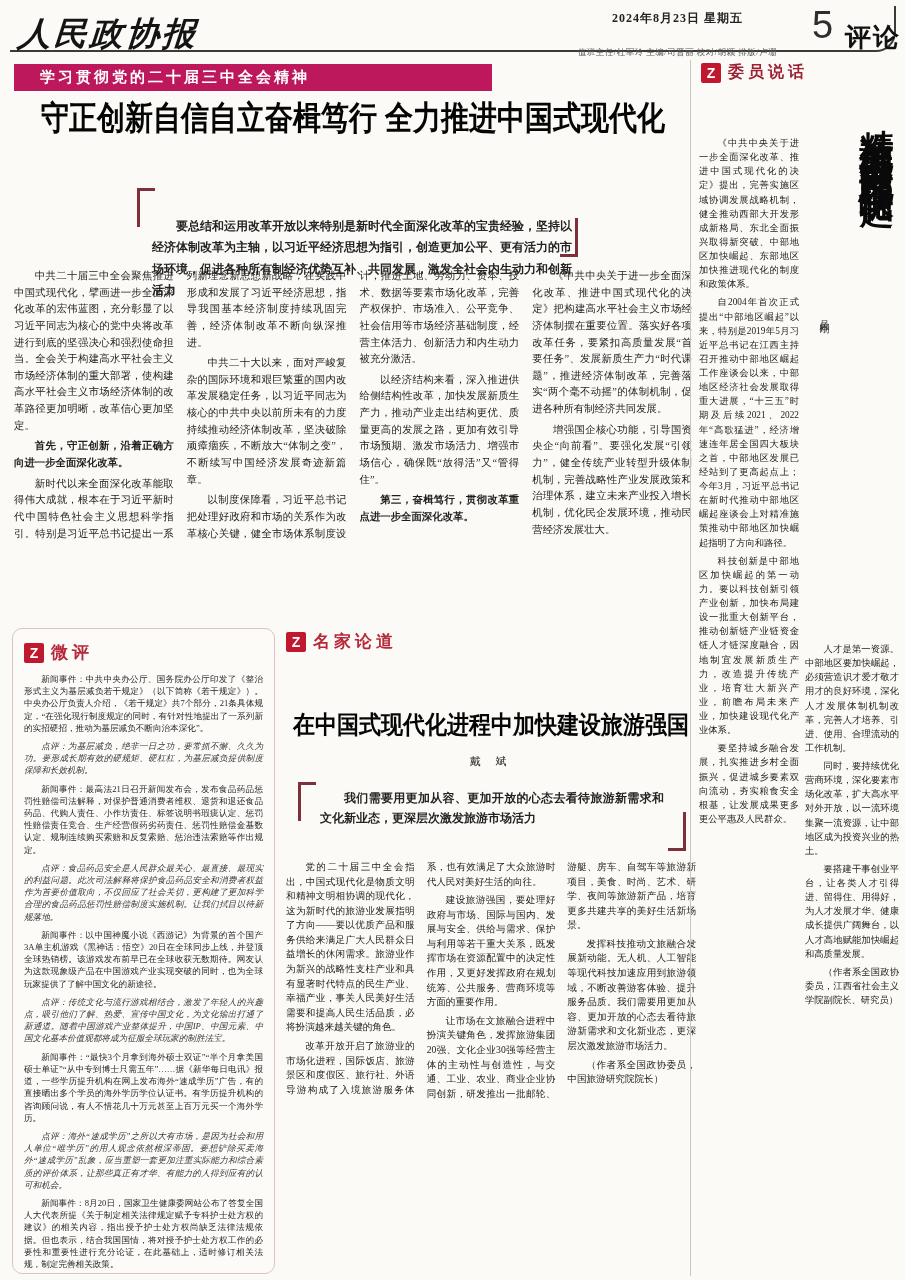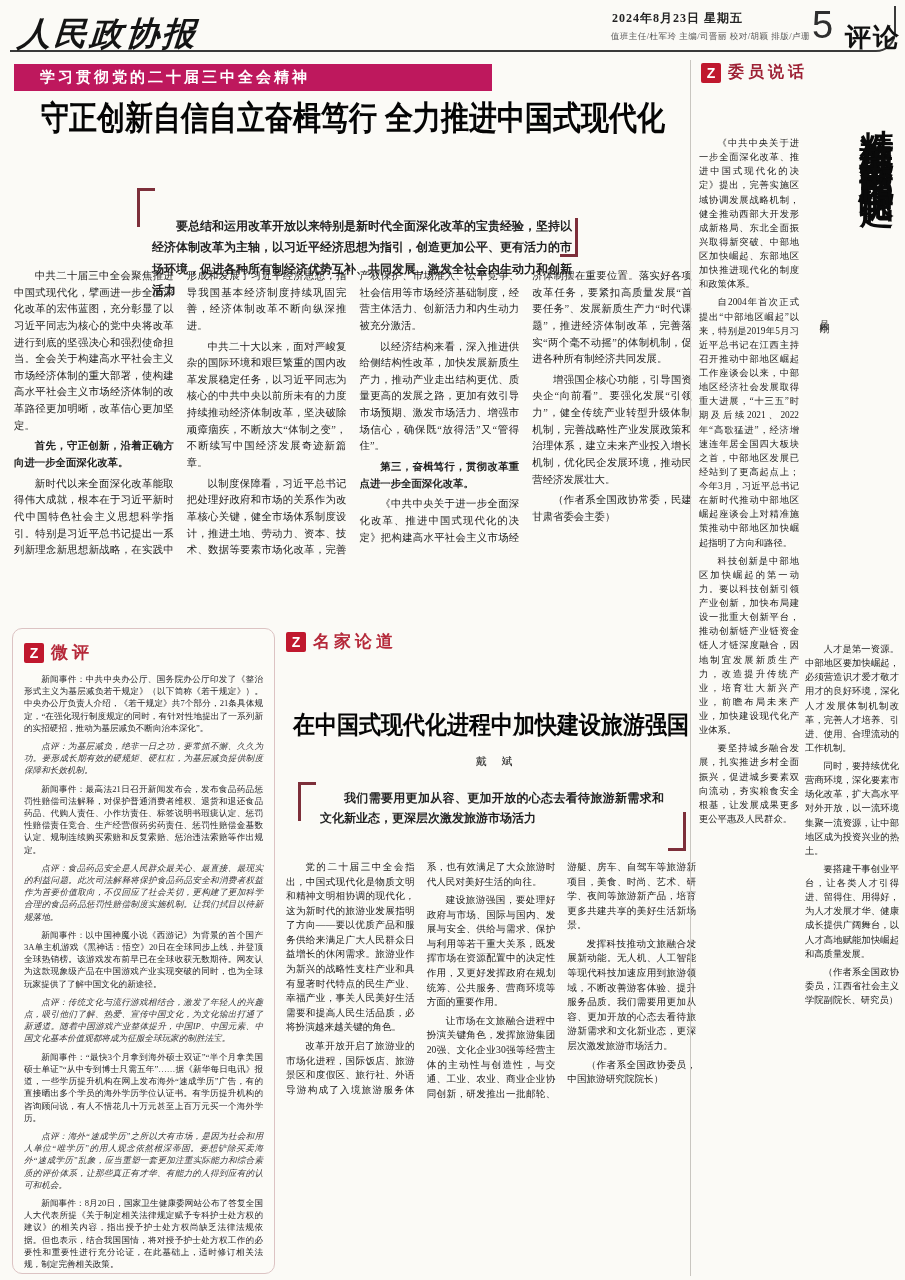--- a/index.html
+++ b/index.html
@@ -6,21 +6,21 @@
   body{width:905px;height:1280px;background:#eceae6;font-family:"Liberation Serif","DejaVu Serif",serif;}
   .page{position:relative;width:905px;height:1280px;background:#fbfaf6;overflow:hidden;color:#1c1c1c;}
 
   
   .header-rule{position:absolute;left:10px;top:6px;width:884px;height:44px;
     border-bottom:2px solid #3a3a3a;border-right:2px solid #3a3a3a;border-bottom-right-radius:20px;}
   .masthead{position:absolute;left:18px;top:12px;font-size:33px;font-weight:bold;font-style:italic;
     letter-spacing:3px;color:#141414;transform:skewX(-4deg);}
   .header-meta{position:absolute;left:545px;top:10px;width:265px;text-align:center;}
   .date{font-size:12px;font-weight:600;color:#222;letter-spacing:1px;}
-  .staff{font-size:8.5px;color:#555;margin-top:4px;letter-spacing:0.5px;text-align:right;}
+  .staff{font-size:8.5px;color:#555;margin-top:20px;letter-spacing:0.5px;}
   .pagenum{position:absolute;left:812px;top:4px;font-size:38px;font-weight:400;color:#2e2e2e;
     font-family:"Liberation Sans","DejaVu Sans",sans-serif;}
   .section-title{position:absolute;left:845px;top:20px;font-size:26px;font-weight:bold;color:#111;letter-spacing:2px;}
 
   
   .banner{position:absolute;left:14px;top:64px;width:478px;height:27px;background:#be185d;color:#fff;
     font-size:15px;font-weight:700;letter-spacing:3px;line-height:27px;padding-left:26px;box-sizing:border-box;}
   .headline{position:absolute;left:14px;top:96px;width:678px;margin:0;text-align:center;
     font-family:"Liberation Sans","DejaVu Sans",sans-serif;font-size:28px;font-weight:900;color:#050505;
     letter-spacing:0px;white-space:nowrap;transform:scaleY(1.18);transform-origin:top center;}
@@ -50,21 +50,21 @@
   
   .weiping{position:absolute;left:12px;top:628px;width:263px;height:646px;border:1.5px solid #dcc3c3;
     border-radius:10px;box-sizing:border-box;padding:12px 11px;overflow:hidden;background:#fcfbf7;}
   .weiping-body{margin-top:9px;font-size:8.6px;line-height:1.42;color:#26262a;}
   .weiping-body .para{margin-bottom:6px;}
 
   
   .mingjia{position:absolute;left:286px;top:630px;width:410px;height:644px;}
   .mj-headline{margin:0;position:absolute;left:0;top:80px;width:410px;text-align:center;
     font-size:22px;font-weight:900;color:#050505;letter-spacing:0;white-space:nowrap;transform:scaleY(1.12);}
-  .mj-author{position:absolute;left:6px;top:124px;width:410px;text-align:center;font-size:11px;letter-spacing:6px;color:#222;}
+  .mj-author{position:absolute;left:0;top:124px;width:410px;text-align:center;font-size:11px;letter-spacing:6px;color:#222;}
   .mj-quote{position:absolute;left:34px;top:158px;width:344px;font-size:12px;font-weight:600;
     line-height:1.7;text-align:justify;text-indent:2em;color:#232323;}
   .mj-cols{position:absolute;left:0;top:230px;width:410px;height:408px;overflow:hidden;
     column-count:3;column-gap:12px;font-size:9.6px;line-height:1.52;color:#222;}
 
   
   .sidebar{position:absolute;left:690px;top:60px;width:214px;height:1216px;border-left:1px solid #c9c6c0;}
   .sb-head{position:absolute;left:10px;top:2px;}
   .sb-head .sec-title{color:#9d2034;font-size:16px;}
   .v-headline{position:absolute;right:6px;top:42px;height:556px;writing-mode:vertical-rl;text-orientation:upright;
@@ -101,21 +101,20 @@
   <div class="main-cols">
       <p class="para">中共二十届三中全会聚焦推进中国式现代化，擘画进一步全面深化改革的宏伟蓝图，充分彰显了以习近平同志为核心的党中央将改革进行到底的坚强决心和强烈使命担当。全会关于构建高水平社会主义市场经济体制的重大部署，使构建高水平社会主义市场经济体制的改革路径更加明晰，改革信心更加坚定。</p>
       <p class="para bold">首先，守正创新，沿着正确方向进一步全面深化改革。</p>
       <p class="para">新时代以来全面深化改革能取得伟大成就，根本在于习近平新时代中国特色社会主义思想科学指引。特别是习近平总书记提出一系列新理念新思想新战略，在实践中形成和发展了习近平经济思想，指导我国基本经济制度持续巩固完善，经济体制改革不断向纵深推进。</p>
       <p class="para">中共二十大以来，面对严峻复杂的国际环境和艰巨繁重的国内改革发展稳定任务，以习近平同志为核心的中共中央以前所未有的力度持续推动经济体制改革，坚决破除顽瘴痼疾，不断放大“体制之变”，不断续写中国经济发展奇迹新篇章。</p>
       <p class="para">以制度保障看，习近平总书记把处理好政府和市场的关系作为改革核心关键，健全市场体系制度设计，推进土地、劳动力、资本、技术、数据等要素市场化改革，完善产权保护、市场准入、公平竞争、社会信用等市场经济基础制度，经营主体活力、创新活力和内生动力被充分激活。</p>
       <p class="para">以经济结构来看，深入推进供给侧结构性改革，加快发展新质生产力，推动产业走出结构更优、质量更高的发展之路，更加有效引导市场预期、激发市场活力、增强市场信心，确保既“放得活”又“管得住”。</p>
       <p class="para bold">第三，奋楫笃行，贯彻改革重点进一步全面深化改革。</p>
       <p class="para">《中共中央关于进一步全面深化改革、推进中国式现代化的决定》把构建高水平社会主义市场经济体制摆在重要位置。落实好各项改革任务，要紧扣高质量发展“首要任务”、发展新质生产力“时代课题”，推进经济体制改革，完善落实“两个毫不动摇”的体制机制，促进各种所有制经济共同发展。</p>
       <p class="para">增强国企核心功能，引导国资央企“向前看”。要强化发展“引领力”，健全传统产业转型升级体制机制，完善战略性产业发展政策和治理体系，建立未来产业投入增长机制，优化民企发展环境，推动民营经济发展壮大。</p>
-      <p class="para attr">（作者系全国政协常委，民建甘肃省委会主委）</p>
     </div>
 
   <div class="weiping">
     <div class="sec-head">
       <span class="zbadge">Z</span>
       <span class="sec-title">微评</span>
     </div>
     <div class="weiping-body">
         <p class="para">新闻事件：中共中央办公厅、国务院办公厅印发了《整治形式主义为基层减负若干规定》（以下简称《若干规定》）。中央办公厅负责人介绍，《若干规定》共7个部分，21条具体规定，“在强化现行制度规定的同时，有针对性地提出了一系列新的实招硬招，推动为基层减负不断向治本深化”。</p>
         <p class="para comment">点评：为基层减负，绝非一日之功，要常抓不懈、久久为功。要形成长期有效的硬规矩、硬杠杠，为基层减负提供制度保障和长效机制。</p>

